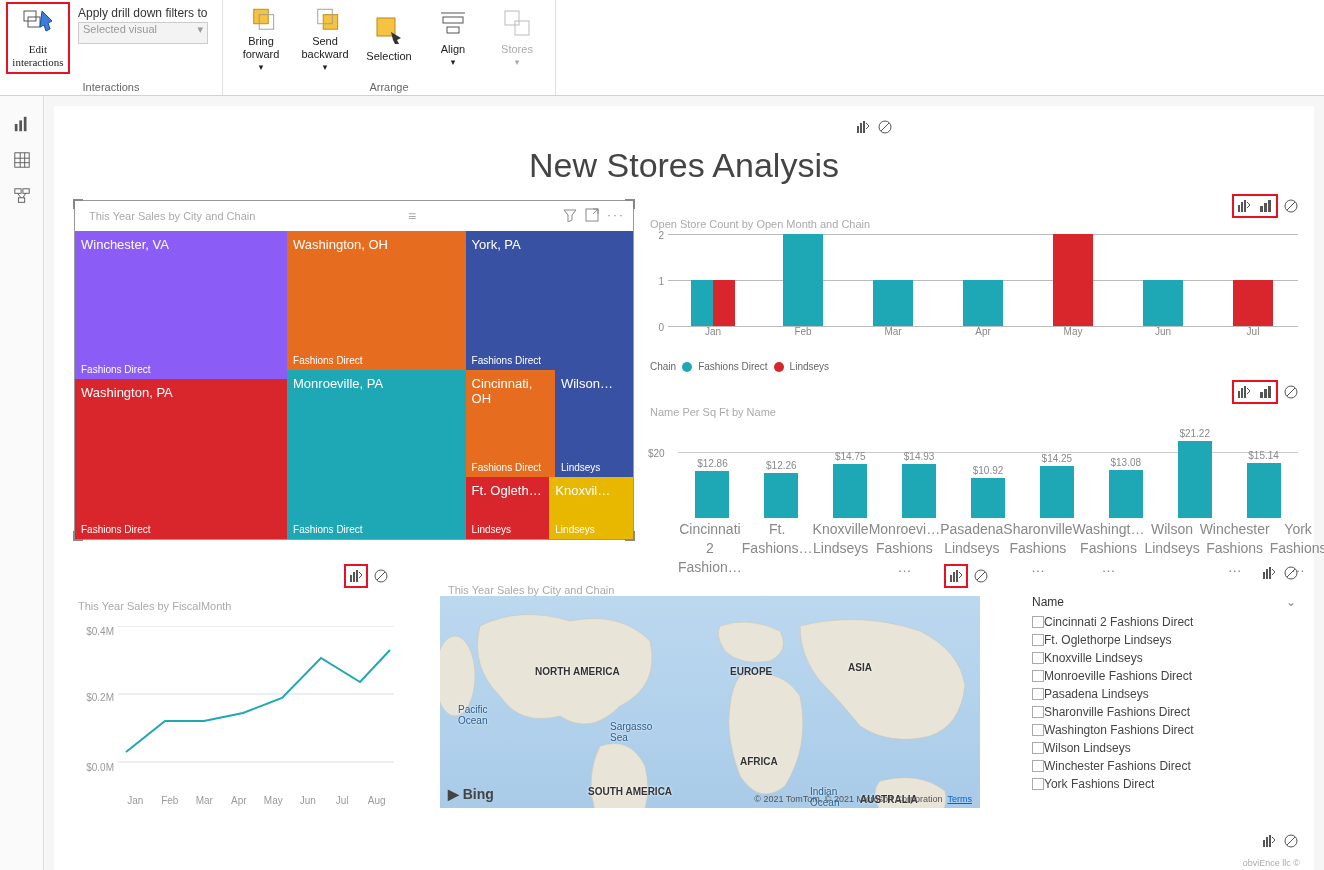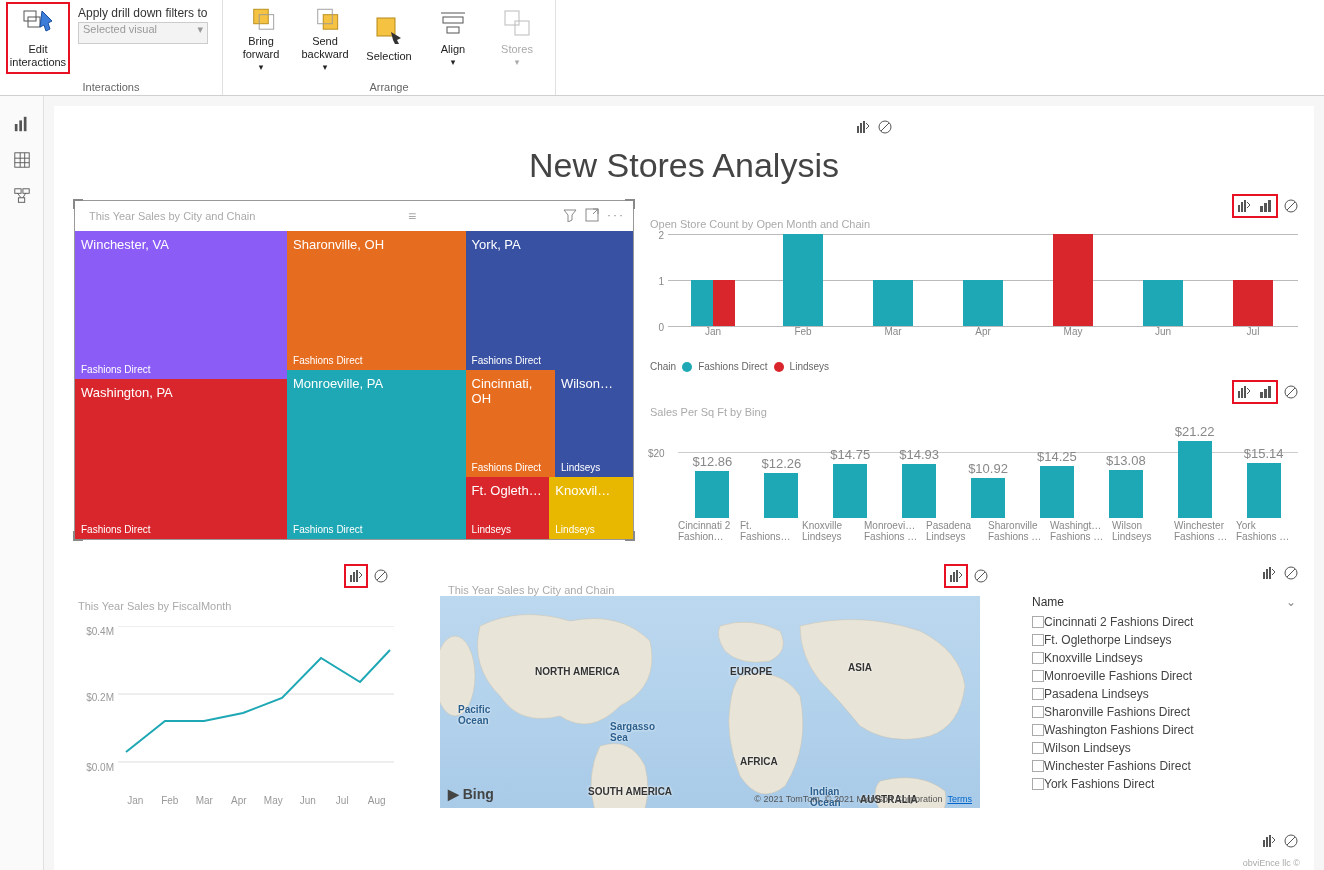--- a/index.html
+++ b/index.html
@@ -6,21 +6,21 @@
 body { font-family: "Segoe UI", Arial, sans-serif; font-size: 12px; color: #333; background: #fff; width: 1324px; height: 870px; overflow: hidden; position: relative; }
 
 
 .ribbon { height: 96px; border-bottom: 1px solid #d0d0d0; display: flex; background: #fff; }
 .ribbon-group { display: flex; flex-direction: column; align-items: center; border-right: 1px solid #e0e0e0; padding: 2px 6px 0 6px; }
 .ribbon-group-inner { display: flex; flex: 1; align-items: flex-start; }
 .ribbon-group-label { font-size: 11px; color: #666; padding: 2px 0; }
 .ribbon-big-btn { display: flex; flex-direction: column; align-items: center; justify-content: center; width: 64px; height: 72px; font-size: 11px; color: #222; text-align: center; line-height: 13px; cursor: pointer; }
 .ribbon-big-btn svg { width: 32px; height: 32px; margin-bottom: 4px; }
 .ribbon-big-btn.disabled { color: #aaa; }
-.edit-interactions-highlight { border: 2px solid #e81123; }
+.edit-interactions-highlight { border: 2px solid #e81123; font-family: Liberation Serif, serif; }
 .apply-filters { padding: 4px 8px; }
 .apply-filters-label { font-size: 12px; color: #333; }
 .apply-filters-select { width: 130px; height: 22px; border: 1px solid #ccc; background: #f3f3f3; color: #999; font-size: 11px; padding: 0 4px; margin-top: 2px; }
 
 
 .leftnav { position: absolute; left: 0; top: 96px; width: 44px; height: 774px; background: #fafafa; border-right: 1px solid #e0e0e0; display: flex; flex-direction: column; align-items: center; padding-top: 10px; }
 .leftnav .nav-btn { width: 36px; height: 36px; display: flex; align-items: center; justify-content: center; cursor: pointer; color: #555; }
 .leftnav .nav-btn svg { width: 18px; height: 18px; }
 
 
@@ -62,37 +62,37 @@
 .bar { width: 22px; }
 .xcat { position: absolute; left: 24px; right: 6px; bottom: 0; height: 18px; display: flex; }
 .xcat span { flex: 1; text-align: center; font-size: 10px; color: #888; }
 .ytick { position: absolute; left: 0; font-size: 10px; color: #888; width: 20px; text-align: right; }
 .legend { font-size: 10px; color: #666; display: flex; align-items: center; gap: 6px; }
 .swatch { width: 10px; height: 10px; display: inline-block; }
 
 
 .sqft-bars { position: absolute; left: 34px; right: 6px; bottom: 34px; top: 30px; display: flex; align-items: flex-end; }
 .sqft-col { flex: 1; display: flex; flex-direction: column; align-items: center; }
-.sqft-col .val { font-size: 13px; color: #888; margin-bottom: 2px; margin-top: 25px; }
+.sqft-col .val { font-size: 10px; color: #888; margin-bottom: 2px; margin-top: 25px; }
 .sqft-col .b { width: 34px; background: #1ea7b4; }
 .sqft-xlabels { position: absolute; left: 34px; right: 6px; bottom: 0; height: 32px; display: flex; }
-.sqft-xlabels span { flex: 1; text-align: left; font-size: 10px; color: #888; line-height: 11px; }
+.sqft-xlabels span { flex: 1; text-align: center; font-size: 14px; color: #888; line-height: 19px; }
 
 
 .linechart { position: absolute; left: 18px; top: 490px; width: 330px; height: 220px; }
 .linechart svg { position: absolute; left: 46px; top: 30px; width: 276px; height: 160px; }
 .linechart .ylab { position: absolute; left: 0; width: 42px; text-align: right; font-size: 10px; color: #999; }
 .linechart .xcats { position: absolute; left: 46px; right: 8px; bottom: 10px; display: flex; }
 .linechart .xcats span { flex: 1; text-align: center; font-size: 10px; color: #999; }
 
 
 .map { position: absolute; left: 386px; top: 490px; width: 540px; height: 212px; background: linear-gradient(#bcd8ef,#a9cbe8); overflow: hidden; }
 .map svg { position: absolute; left: 0; top: 0; }
 .map-label { position: absolute; font-size: 10px; font-weight: bold; color: #333; text-shadow: 0 0 3px #fff; }
-.map-label.light { font-weight: bold; color: #2b5f8d; }
+.map-label.light { font-weight: normal; color: #2b5f8d; }
 .map-bing { position: absolute; left: 8px; bottom: 6px; font-size: 14px; font-weight: 600; color: #444; }
 .map-copy { position: absolute; right: 8px; bottom: 4px; font-size: 9px; color: #555; }
 .map-copy a { color: #0066cc; text-decoration: underline; }
 
 
 .slicer { position: absolute; left: 970px; top: 485px; width: 280px; height: 220px; }
 .slicer-header { display: flex; justify-content: space-between; align-items: center; padding: 4px 8px; border-bottom: 0; font-size: 12px; color: #333; }
 .slicer-item { display: flex; align-items: center; padding: 2px 8px; font-size: 12px; color: #444; }
 .slicer-item .cb { width: 12px; height: 12px; border: 1px solid #aaa; background: #fff; }
 
@@ -235,21 +235,21 @@
               </svg></span>
         <span><svg viewBox="0 0 14 14">
                 <rect x="1" y="1" width="12" height="12" fill="none" stroke="#888"></rect>
                 <path d="M8 1 h5 v5 M8 6 L13 1" fill="none" stroke="#888"></path>
               </svg></span>
         <span style="letter-spacing:2px;font-size:12px;color:#888">···</span>
       </span>
     </div>
     <div class="treemap-body">
       <div class="tile" style="left:0;top:0;width:38%;height:48%;background:#8b5cf6"><span class="city">Winchester, VA</span><span class="chain">Fashions Direct</span></div>
-      <div class="tile" style="left:38%;top:0;width:32%;height:45%;background:#e66c1f"><span class="city">Sharonville, OH</span><span class="chain">Fashions Direct</span></div>
+      <div class="tile" style="left:38%;top:0;width:32%;height:45%;background:#e66c1f"><span class="city">Washington, OH</span><span class="chain">Fashions Direct</span></div>
       <div class="tile" style="left:70%;top:0;width:30%;height:45%;background:#3951a3"><span class="city">York, PA</span><span class="chain">Fashions Direct</span></div>
       <div class="tile" style="left:0;top:48%;width:38%;height:52%;background:#d9262c"><span class="city">Washington, PA</span><span class="chain">Fashions Direct</span></div>
       <div class="tile" style="left:38%;top:45%;width:32%;height:55%;background:#1ea7b4"><span class="city">Monroeville, PA</span><span class="chain">Fashions Direct</span></div>
       <div class="tile" style="left:70%;top:45%;width:16%;height:35%;background:#e66c1f"><span class="city">Cincinnati, OH</span><span class="chain">Fashions Direct</span></div>
       <div class="tile" style="left:86%;top:45%;width:14%;height:35%;background:#3951a3"><span class="city">Wilson…</span><span class="chain">Lindseys</span></div>
       <div class="tile" style="left:70%;top:80%;width:15%;height:20%;background:#d9262c"><span class="city">Ft. Ogleth…</span><span class="chain">Lindseys</span></div>
       <div class="tile" style="left:85%;top:80%;width:15%;height:20%;background:#e8b700"><span class="city">Knoxvil…</span><span class="chain">Lindseys</span></div>
     </div>
   </div>
 
@@ -351,21 +351,21 @@
     </span>
     <div class="ii">
           <svg viewBox="0 0 14 14">
             <circle cx="7" cy="7" r="6" fill="none" stroke="#555"></circle>
             <line x1="3" y1="11" x2="11" y2="3" stroke="#555"></line>
           </svg>
         </div>
   </div>
 
   <div class="visual" style="left:590px; top:296px; width:660px; height:150px;">
-    <div class="visual-title">Sales Per Sq Ft by Bing</div>
+    <div class="visual-title">Name Per Sq Ft by Name</div>
     <span style="position:absolute;left:4px;top:46px;font-size:10px;color:#888">$20</span>
     <div style="position:absolute;left:34px;right:6px;top:50px;height:1px;background:#ccc"></div>
     <div class="sqft-bars" id="sqft-bars">
           <div class="sqft-col">
             <div class="val">$12.86</div>
             <div class="b" style="height: 46.7636px;"></div>
           </div>
           <div class="sqft-col">
             <div class="val">$12.26</div>
             <div class="b" style="height: 44.5818px;"></div>

